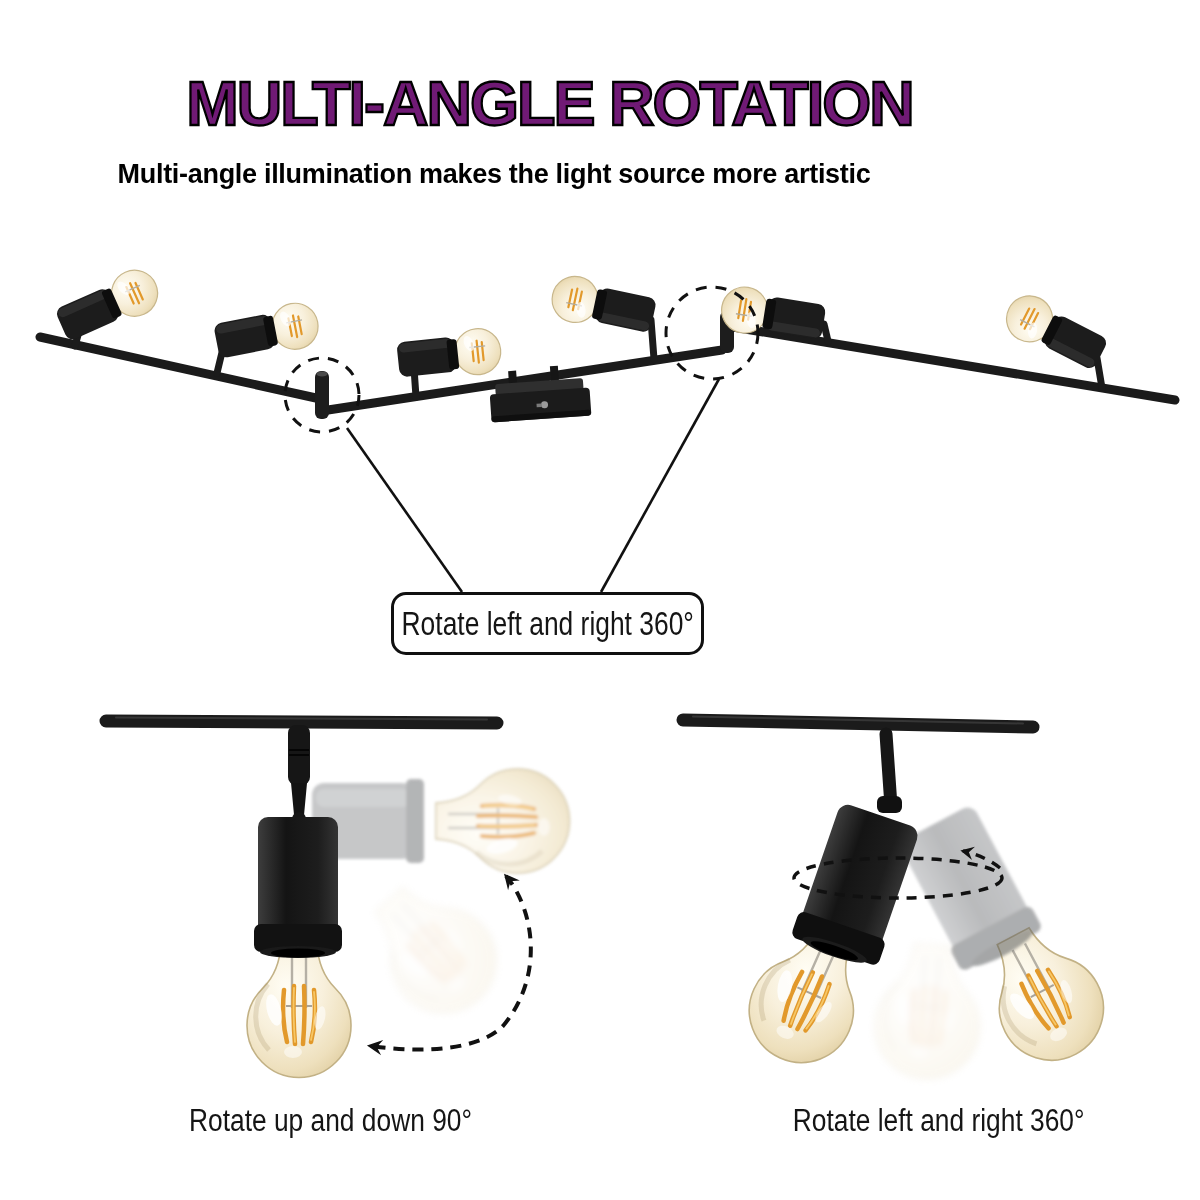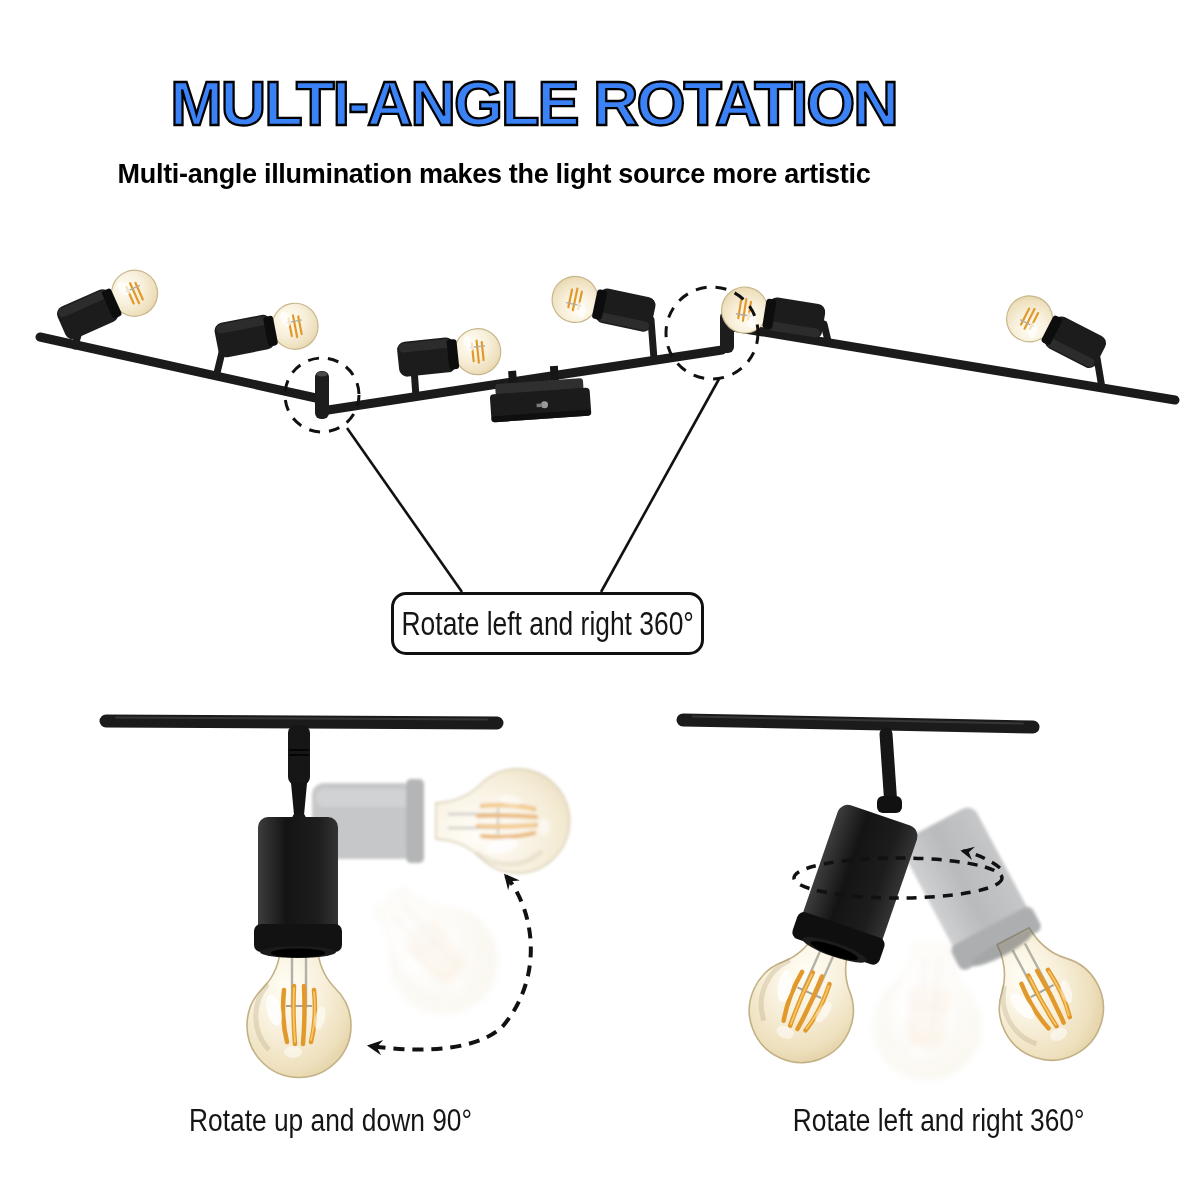--- a/index.html
+++ b/index.html
@@ -4,22 +4,22 @@
 <style>
   html,body{margin:0;padding:0;}
   body{
     width:1200px;height:1200px;position:relative;overflow:hidden;
     background:#ffffff;font-family:"Liberation Sans", sans-serif;color:#000;
   }
   .abs{position:absolute;}
   #art{position:absolute;left:0;top:0;}
   .title{
     left:0;top:72px;width:1067px;text-align:center;line-height:1;
-    font-size:63px;font-weight:700;letter-spacing:-2px;color:#3b82f6;
-    -webkit-text-stroke:2.3px #000;white-space:nowrap;
+    font-size:63px;font-weight:700;letter-spacing:-2px;color:#701a75;
+    -webkit-text-stroke:2.3px #000;white-space:nowrap;padding-left:16px;
   }
   .subtitle{
     left:0;top:160px;width:988px;text-align:center;line-height:1.1;
     font-size:27px;font-weight:700;letter-spacing:-0.3px;color:#000;white-space:nowrap;
   }
   .callout{
     left:391px;top:592px;width:313px;height:63px;box-sizing:border-box;
     border:3px solid #101010;border-radius:15px;background:#fff;
     display:flex;align-items:center;justify-content:center;
   }

